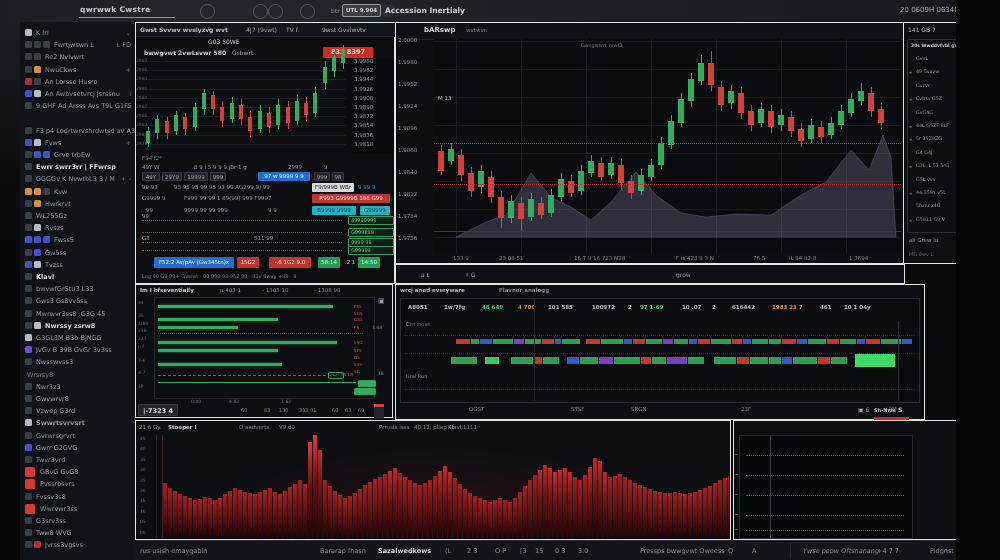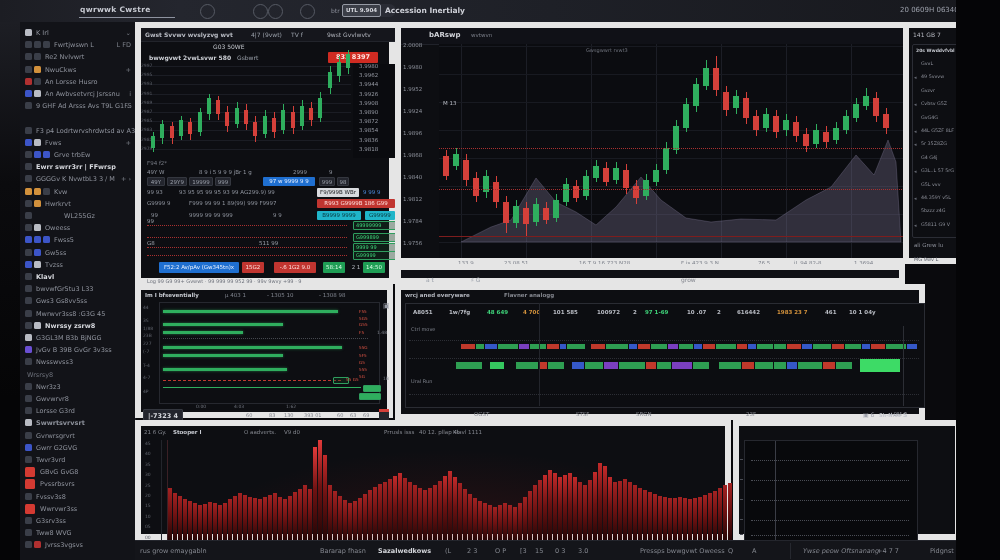--- a/index.html
+++ b/index.html
@@ -29,21 +29,21 @@
   .sidebar{position:absolute;left:20px;top:22px;width:115px;height:538px;
     background:#121318;border-right:1px solid #1f2127;}
   .sb-row{position:absolute;left:0;width:115px;height:11px;}
   .sb-ic{position:absolute;top:1px;width:7px;height:7px;border-radius:1.5px;}
   .sb-ic-big{width:10px;height:10px;top:0;}
   .sb-lab{position:absolute;top:1px;font-size:6.5px;color:#8f939d;white-space:nowrap;}
   .sb-bold .sb-lab{color:#d7d9de;font-weight:bold;}
   .sb-sec .sb-lab{color:#6d717b;}
   .sb-right{position:absolute;right:4px;top:1px;font-size:6.5px;color:#7c8089;}
   
-  .panel{position:absolute;background:#0d0e12;border:6px solid #e5e5e5;box-sizing:border-box;}
+  .panel{position:absolute;background:#0d0e12;border:1px solid #e5e5e5;box-sizing:border-box;}
   .wick{position:absolute;width:1px;}
   .body{position:absolute;}
   .hgrid{position:absolute;height:1px;background:#1b1d24;}
   .vgrid{position:absolute;width:1px;background:#1c1e26;}
   .dotline{position:absolute;height:0;border-top:1px dotted #55585f;}
   .reddot{position:absolute;height:0;border-top:1px dotted #a83030;}
   .lab{position:absolute;white-space:nowrap;}
   .chip{position:absolute;box-sizing:border-box;font-size:5.5px;line-height:9px;text-align:center;
     overflow:hidden;white-space:nowrap;border-radius:1px;}
   .k-d{background:#23252d;color:#9ba0aa;border:1px solid #34373f;}
@@ -157,26 +157,26 @@
         <div class="sb-ic" style="left: 23px; background: rgb(58, 62, 72);"></div>
         <span class="sb-lab" style="left: 34px;">Kvw</span>
       </div>
       <div class="sb-row" style="top: 176.8px;">
         <div class="sb-ic" style="left: 5px; background: rgb(58, 62, 72);"></div>
         <div class="sb-ic" style="left: 14px; background: rgb(210, 145, 60);"></div>
         <span class="sb-lab" style="left: 25px;">Hwrkrvt</span>
       </div>
       <div class="sb-row" style="top: 189px;">
         <div class="sb-ic" style="left: 5px; background: rgb(58, 62, 72);"></div>
-        <span class="sb-lab" style="left: 16px; margin-left: 28px;">WL255Gz</span>
+        <span class="sb-lab" style="left: 16px;">WL255Gz</span>
       </div>
       <div class="sb-row" style="top: 201.2px;">
         <div class="sb-ic" style="left: 5px; background: rgb(58, 62, 72);"></div>
         <div class="sb-ic" style="left: 14px; background: rgb(185, 188, 196);"></div>
-        <span class="sb-lab" style="left: 25px;">Oweess</span>
+        <span class="sb-lab" style="left: 25px;">Rvszs</span>
       </div>
       <div class="sb-row" style="top: 213.4px;">
         <div class="sb-ic" style="left: 5px; background: rgb(60, 85, 200);"></div>
         <div class="sb-ic" style="left: 14px; background: rgb(60, 85, 200);"></div>
         <div class="sb-ic" style="left: 23px; background: rgb(60, 85, 200);"></div>
         <span class="sb-lab" style="left: 34px;">Fwss5</span>
       </div>
       <div class="sb-row" style="top: 225.6px;">
         <div class="sb-ic" style="left: 5px; background: rgb(58, 62, 72);"></div>
         <div class="sb-ic" style="left: 14px; background: rgb(60, 85, 200);"></div>
@@ -226,21 +226,21 @@
       <div class="sb-row" style="top: 359.8px;">
         <div class="sb-ic" style="left: 5px; background: rgb(58, 62, 72);"></div>
         <span class="sb-lab" style="left: 16px;">Nwr3z3</span>
       </div>
       <div class="sb-row" style="top: 372px;">
         <div class="sb-ic" style="left: 5px; background: rgb(58, 62, 72);"></div>
         <span class="sb-lab" style="left: 16px;">Gwvwrvr8</span>
       </div>
       <div class="sb-row" style="top: 384.2px;">
         <div class="sb-ic" style="left: 5px; background: rgb(58, 62, 72);"></div>
-        <span class="sb-lab" style="left: 16px;">Lorsse G3rd</span>
+        <span class="sb-lab" style="left: 16px;">Vzwep G3rd</span>
       </div>
       <div class="sb-row" style="top: 396.4px; font-weight: bold;">
         <div class="sb-ic" style="left: 5px; background: rgb(185, 188, 196);"></div>
         <span class="sb-lab" style="left: 16px;">Swwrtsvrvsrt</span>
       </div>
       <div class="sb-row" style="top: 408.6px;">
         <div class="sb-ic" style="left: 5px; background: rgb(58, 62, 72);"></div>
         <span class="sb-lab" style="left: 16px;">Gvrwrsgrvrt</span>
       </div>
       <div class="sb-row" style="top: 420.8px;">
@@ -909,21 +909,21 @@
         <div class="dotline" style="left: 6px; top: 79px; width: 158px; border-color: rgb(74, 77, 85);"></div>
         <div class="dotline" style="left: 6px; top: 94px; width: 158px; border-color: rgb(74, 77, 85);"></div>
       </div>
       <div style="position: absolute; left: 1px; top: 33px; width: 3px; height: 1px; background: rgb(74, 77, 85);"></div>
       <div style="position: absolute; left: 1px; top: 53px; width: 3px; height: 1px; background: rgb(74, 77, 85);"></div>
       <div style="position: absolute; left: 1px; top: 73px; width: 3px; height: 1px; background: rgb(74, 77, 85);"></div>
       <div style="position: absolute; left: 1px; top: 93px; width: 3px; height: 1px; background: rgb(74, 77, 85);"></div>
       <div style="position: absolute; left: 1px; top: 108px; width: 3px; height: 1px; background: rgb(74, 77, 85);"></div>
     </div>
   <div class="statusbar" id="statusbar">
-      <div class="st-it" style="left: 5px;">rus grow emaygabln</div>
+      <div class="st-it" style="left: 5px;">rus usish emaygabln</div>
       <div class="st-it" style="left: 185px;">Bararap fhasn</div>
       <div class="st-it st-b" style="left: 243px;">Sazalwedkows</div>
       <div class="st-it" style="left: 310px;">(L</div>
       <div class="st-it" style="left: 332px;">2 3</div>
       <div class="st-it" style="left: 360px;">O P</div>
       <div class="st-it" style="left: 385px;">[3</div>
       <div class="st-it" style="left: 400px;">15</div>
       <div class="st-it" style="left: 420px;">0 3</div>
       <div class="st-it" style="left: 443px;">3.0</div>
       <div class="st-it" style="left: 505px;">Pressps bwwgvwt Oweess</div>

